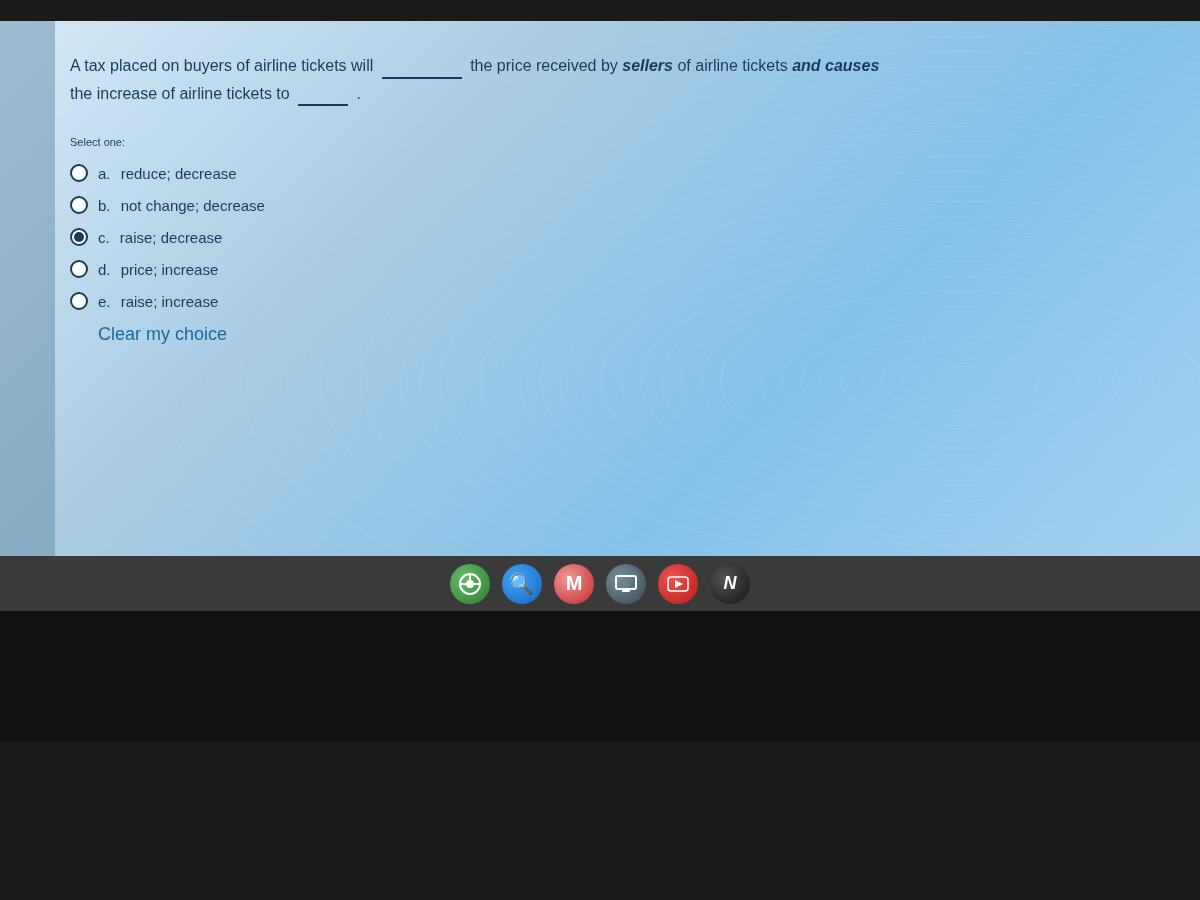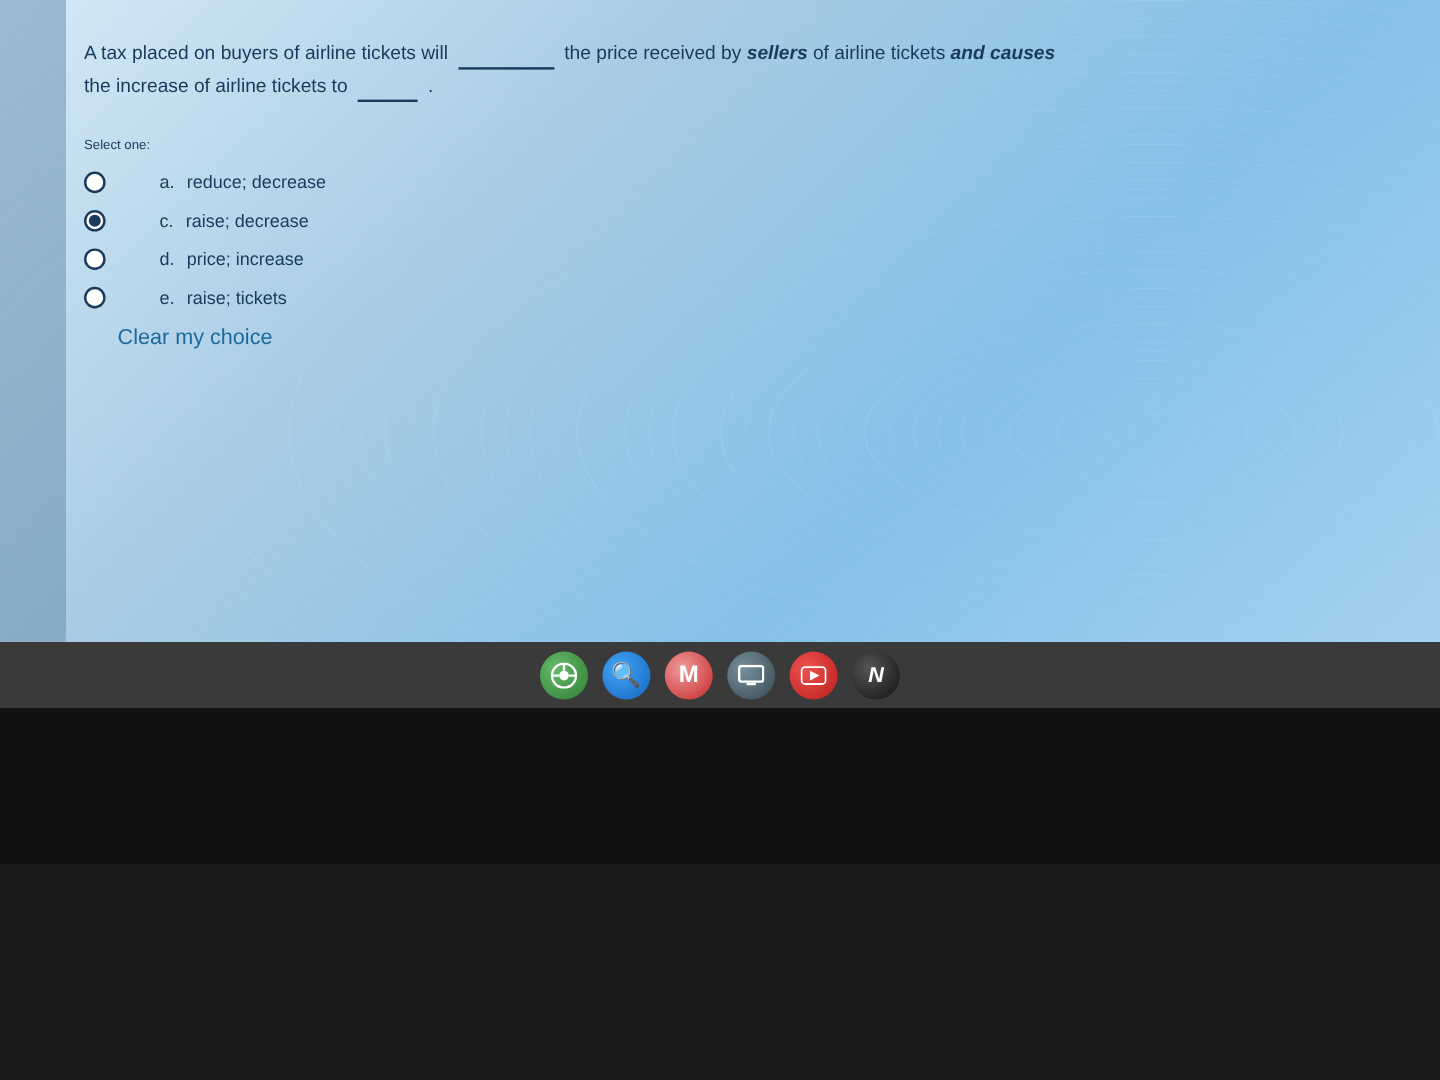--- a/index.html
+++ b/index.html
@@ -9,20 +9,21 @@
       height: 900px;
       overflow: hidden;
       font-family: Arial, sans-serif;
       background: #1a1a1a;
     }
 
     .screen {
       position: relative;
       width: 1200px;
       height: 720px;
+      margin-top: 21px;
     }
 
     
     .quiz-area {
       position: absolute;
       top: 0;
       left: 0;
       width: 1200px;
       height: 720px;
       background: linear-gradient(135deg, #d6eaf8 0%, #a9cce3 30%, #85c1e9 60%, #aed6f1 100%);
@@ -98,21 +99,20 @@
     .options-list {
       list-style: none;
       padding: 0;
     }
 
     .option-item {
       display: flex;
       align-items: center;
       margin-bottom: 14px;
       cursor: pointer;
-      gap: 35px;
     }
 
     .radio-outer {
       width: 18px;
       height: 18px;
       border-radius: 50%;
       border: 2px solid #1a3a5c;
       display: flex;
       align-items: center;
       justify-content: center;
@@ -276,20 +276,27 @@
       <ul class="options-list">
 
         <li class="option-item">
           <div class="radio-outer"></div>
           <span class="option-label">
             <span class="option-letter">a.</span>
             <span>reduce; decrease</span>
           </span>
         </li>
 
+        <li class="option-item">
+          <div class="radio-outer"></div>
+          <span class="option-label">
+            <span class="option-letter">b.</span>
+            <span>not change; decrease</span>
+          </span>
+        </li>
 
         <li class="option-item">
           <div class="radio-outer">
             <div class="radio-inner"></div>
           </div>
           <span class="option-label">
             <span class="option-letter">c.</span>
             <span>raise; decrease</span>
           </span>
         </li>
@@ -299,21 +306,21 @@
           <span class="option-label">
             <span class="option-letter">d.</span>
             <span>price; increase</span>
           </span>
         </li>
 
         <li class="option-item">
           <div class="radio-outer"></div>
           <span class="option-label">
             <span class="option-letter">e.</span>
-            <span>raise; tickets</span>
+            <span>raise; increase</span>
           </span>
         </li>
 
       </ul>
 
       
       <a class="clear-link">Clear my choice</a>
 
     </div>
 

